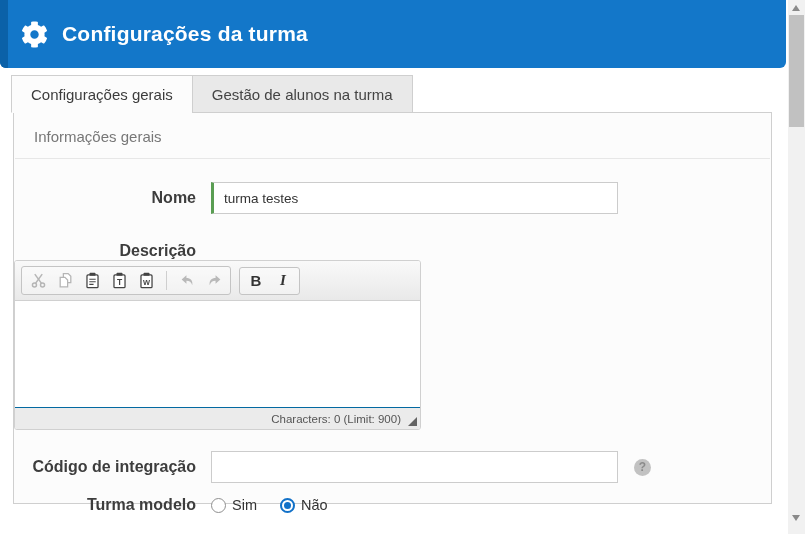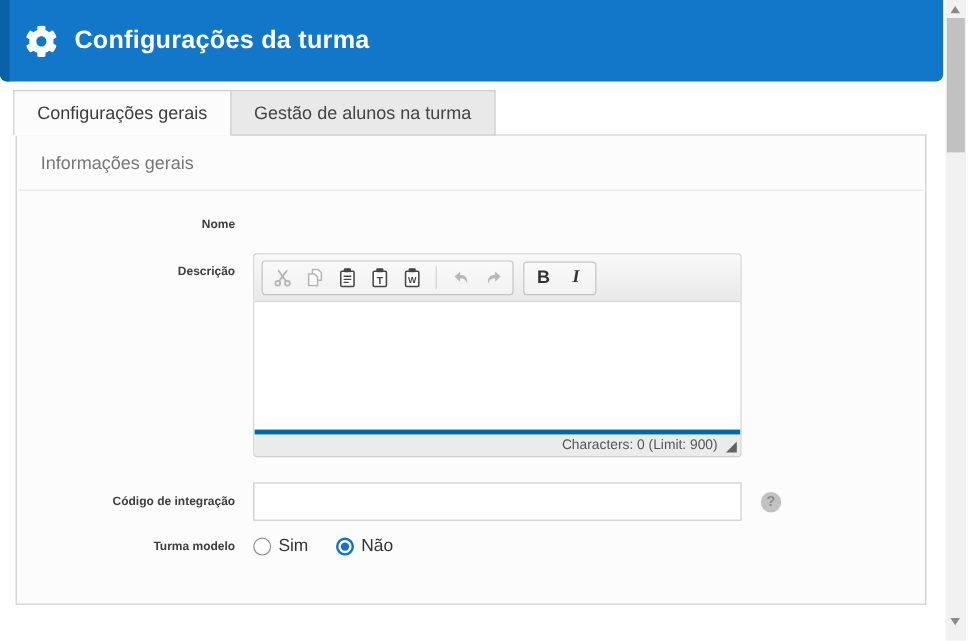--- a/index.html
+++ b/index.html
@@ -61,24 +61,24 @@
     background:#fcfcfc; border:1px solid #cfcfcf;
   }
   .section-head {
     padding:15px 15px 13px 19px; font-size:15px; color:#777;
     border-bottom:1px solid #e7e7e7; margin:0 1px;
   }
 
   
   .form { padding-top:23px; }
   .row { display:flex; align-items:center; margin-bottom:18px; }
-  .row.top-align { align-items:flex-start; }
+  .row.top-align { align-items:flex-start;flex-direction:column; }
   .row-label {
     width:197px; text-align:right; padding-right:15px;
-    font-size:10px; font-weight:600; color:#3d3d3d;
+    font-size:16px; font-weight:600; color:#3d3d3d;
   }
   .row.top-align .row-label { padding-top:10px; }
 
   .text-input {
     width:407px; height:32px; border:1px solid #ccc; background:#fff;
     padding:0 10px; font-size:13.5px; color:#333;
     font-family:"Liberation Sans", sans-serif; outline:none;
   }
   .text-input.valid { border-left:3px solid #5a9e53; }
 
@@ -94,21 +94,21 @@
     padding:4px 7px; display:flex; align-items:center; gap:9px;
     background:rgba(255,255,255,.35);
   }
   .tbtn { width:18px; height:18px; display:flex; align-items:center; justify-content:center; cursor:pointer; }
   .tbtn svg { display:block; }
   .tsep { width:1px; height:19px; background:#cfcfcf; margin:0 2px; }
   .tbtn.bold { font-weight:bold; font-size:15px; color:#333; }
   .tbtn.italic { font-family:"Liberation Serif", serif; font-style:italic; font-weight:bold; font-size:15px; color:#333; }
   .editor-body { height:106px; background:#fff; cursor:text; }
   .editor-footer {
-    height:22px; background:#ebebeb; border-top:4px solid #0369a1;
+    height:22px; background:#ebebeb; border-top:1px solid #0369a1;
     display:flex; align-items:center; justify-content:flex-end;
     padding-right:19px; font-size:11.5px; color:#555; position:relative;
   }
   .resize-handle {
     position:absolute; right:3px; bottom:3px; width:0; height:0;
     border-left:9px solid transparent; border-bottom:9px solid #636363;
     cursor:se-resize;
   }
 
   
@@ -155,20 +155,21 @@
 </div>
 
 <div class="panel">
 
   <div class="section-head">Informações gerais</div>
 
   <div class="form">
 
     <div class="row">
       <div class="row-label">Nome</div>
+      <input class="text-input valid" type="text" value="turma testes" style="">
     </div>
 
     <div class="row top-align" style="margin-bottom:21px;">
       <div class="row-label">Descrição</div>
       <div class="editor">
         <div class="editor-toolbar">
           <div class="tgroup">
             <div class="tbtn">
               <svg width="17" height="17" viewBox="0 0 16 16" fill="none" stroke="#b5b5b5" stroke-width="1.4">
                 <path d="M4.5 2 L11 11"></path>

